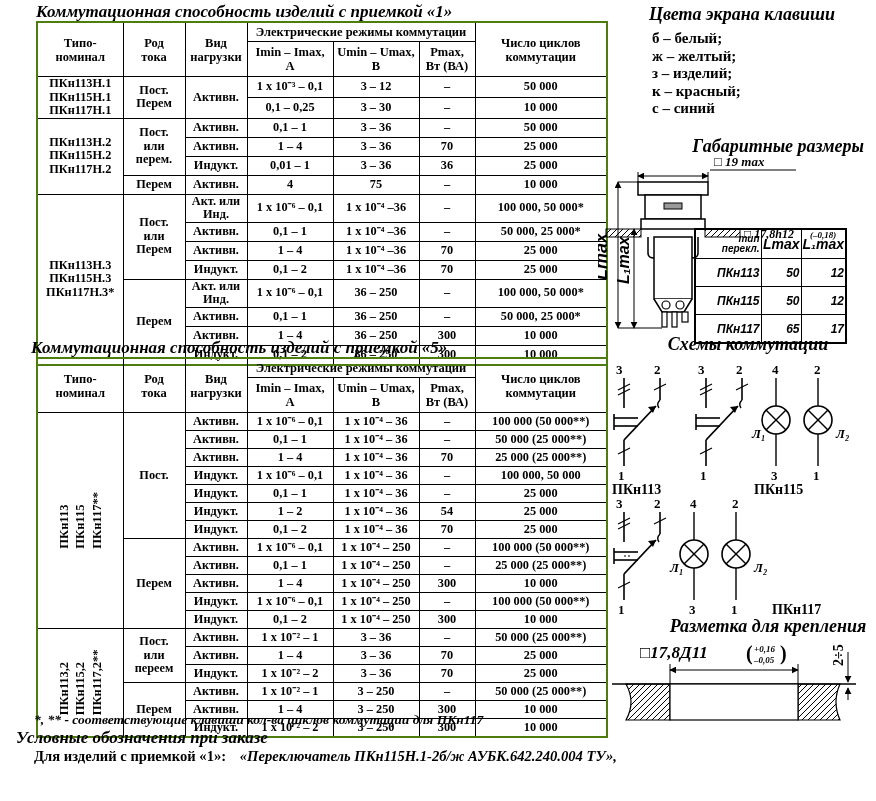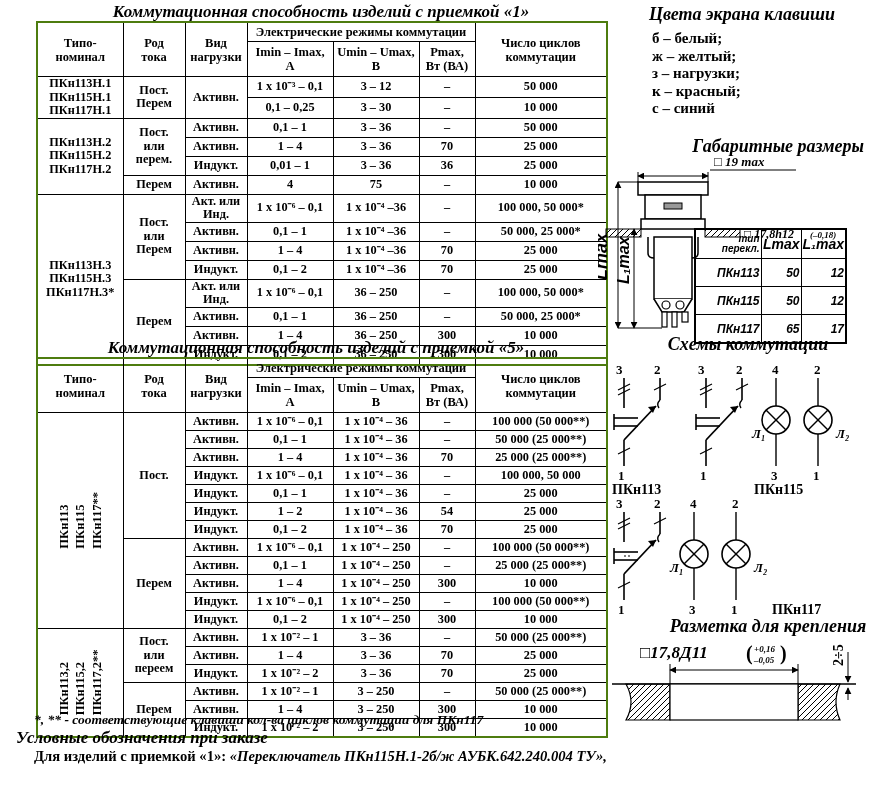--- a/index.html
+++ b/index.html
@@ -1,18 +1,18 @@
 <!DOCTYPE html>
 <html><head>
 <meta charset="utf-8">
 <style>
   html,body{margin:0;padding:0;background:#fff;}
   body{width:876px;height:801px;position:relative;font-family:"Liberation Serif",serif;color:#000;overflow:hidden;}
   .abs{position:absolute;}
-  .ttl{font-weight:bold;font-style:italic;text-align:center;}
+  .ttl{font-weight:bold;font-style:italic;}
   
   table.main{border-collapse:collapse;table-layout:fixed;width:570px;border:2px solid #4d7c0f;}
   table.main th,table.main td{border:1px solid #000;text-align:center;vertical-align:middle;padding:0 2px;}
   table.main th{font-weight:bold;font-size:12.5px;line-height:1.12;white-space:pre-line;}
   table.main td{font-weight:bold;font-size:12.3px;line-height:1.1;height:17px;}
   #table1 td{height:18px;}
   tr.r24 td{height:25px;}
   tr.tall td{height:29px;}
   .c0{width:86px}.c1{width:62px}.c2{width:62px}.c3{width:86px}.c4{width:86px}.c5{width:56px}.c6{width:132px}
   td.rotcell{padding:0;}
@@ -24,21 +24,21 @@
   #dimtable{border-collapse:collapse;table-layout:fixed;border:2px solid #000;font-family:"Liberation Sans",sans-serif;}
   #dimtable th,#dimtable td{border:1px solid #000;text-align:right;vertical-align:middle;font-weight:bold;font-style:italic;}
   #dimtable th{font-size:14px;white-space:pre-line;line-height:1.05;}
   #dimtable th.small{font-size:10px;}
   #dimtable td{font-size:12px;height:25px;}
   .dc0{width:66px}.dc1{width:40px}.dc2{width:42px}
   
   #footnote{font-weight:bold;font-style:italic;font-size:13.5px;}
   #ord-title{font-weight:bold;font-style:italic;font-size:17px;text-align:left;width:876px;left:16px;}
   .ordline{font-size:14.6px;font-weight:bold;}
-  .ordline .it{font-style:italic;}
+  .ordline .it{font-style:italic;margin-left:10px;}
   svg text{font-family:"Liberation Serif",serif;}
   svg .sans{font-family:"Liberation Sans",sans-serif;}
 </style>
 </head>
 <body>
 
 <div class="abs ttl" style="left:36px;top:2px;width:570px;font-size:17px;">Коммутационная способность изделий с приемкой «1»</div>
 
 <table class="main abs" id="table1" style="left:36px;top:21px;">
   <colgroup>
@@ -358,21 +358,21 @@
 </div>
 <div class="abs ordline" style="left:34px;top:801px;width:830px;">
   <span>Для изделий с приемкой «5»:</span>
   <span class="it">«Переключатель ПКн115-2б/ж В АГО.360.037 ТУ»</span>
 </div>
 
 <div class="abs rttl" style="left:612px;top:4px;width:260px;">Цвета экрана клавиши</div>
 <div class="abs" id="color-list" style="left:652px;top:30px;">
   <div>б – белый;</div>
   <div>ж – желтый;</div>
-  <div>з – нагрузки;</div>
+  <div>з – изделий;</div>
   <div>к – красный;</div>
   <div>с – синий</div>
 </div>
 
 <div class="abs rttl" style="left:614px;top:136px;width:250px;text-align:right;">Габаритные размеры</div>
 
 <svg class="abs" style="left:598px;top:152px;" width="276" height="190" viewBox="0 0 276 190">
   <defs>
     <marker id="ar1" viewBox="0 0 10 10" refX="9" refY="5" markerWidth="7" markerHeight="7" orient="auto-start-reverse">
       <path d="M0,0 L10,5 L0,10 z" fill="#000"></path>

